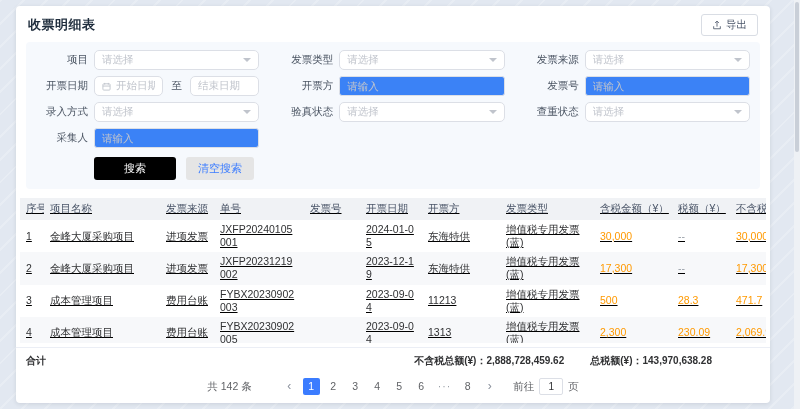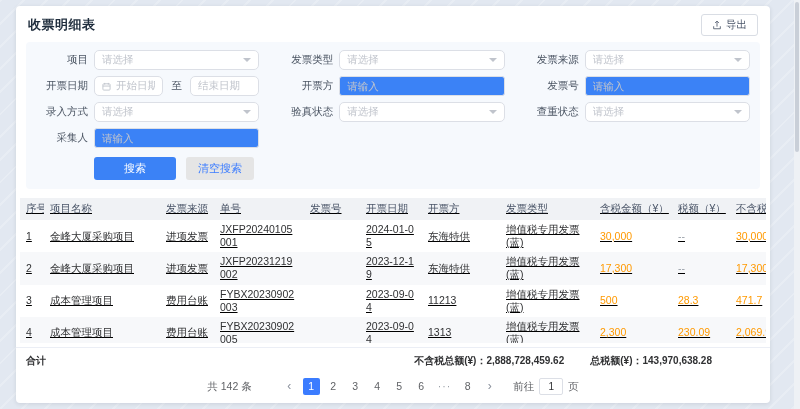--- a/index.html
+++ b/index.html
@@ -42,21 +42,21 @@
   .ctl .ph{flex:1;overflow:hidden;white-space:nowrap;}
   .caret{flex:none;width:0;height:0;border-left:4px solid transparent;border-right:4px solid transparent;border-top:4px solid #c0c4cc;}
   input.ctl-input{
     flex:1;min-width:0;height:20px;box-sizing:border-box;background:#3b82f6;border:1px solid #dcdfe6;
     border-radius:3px;padding:0 7px;font-size:10.5px;color:#303133;outline:none;font-family:inherit;
   }
   input.ctl-input::placeholder{color:#c0c4cc;}
   .date-sep{flex:none;font-size:10.5px;color:#4b5563;margin:0 2px;}
   .btn-row{margin-top:9px;padding-left:58px;display:flex;gap:10px;}
   .btn-search{
-    background:#3b82f6;color:#fff;border:none;border-radius:3px;font-size:11px;
+    background:#000000;color:#fff;border:none;border-radius:3px;font-size:11px;
     padding:4px 30px;cursor:pointer;font-family:inherit;
   }
   .btn-clear{
     background:#e5e5e5;color:#3b7cff;border:none;border-radius:3px;font-size:11px;
     padding:4px 12px;cursor:pointer;font-family:inherit;text-align:right;
   }
 
   .table-wrap{flex:1;margin:9px 4px 4px 4px;overflow:hidden;text-decoration:underline;}
   table{border-collapse:collapse;table-layout:fixed;width:932px;font-size:10.5px;}
   th{

